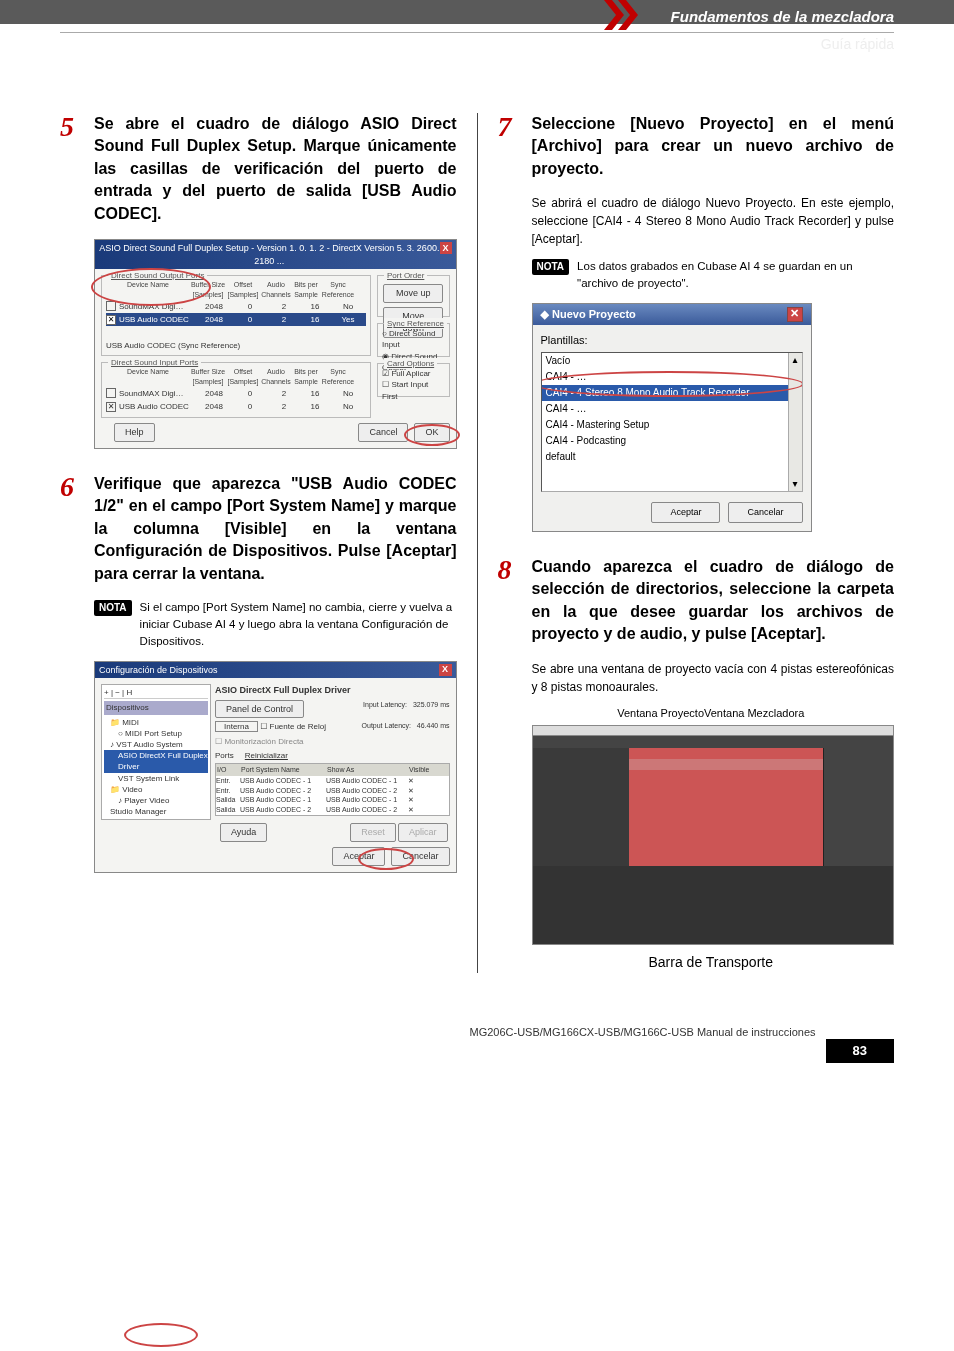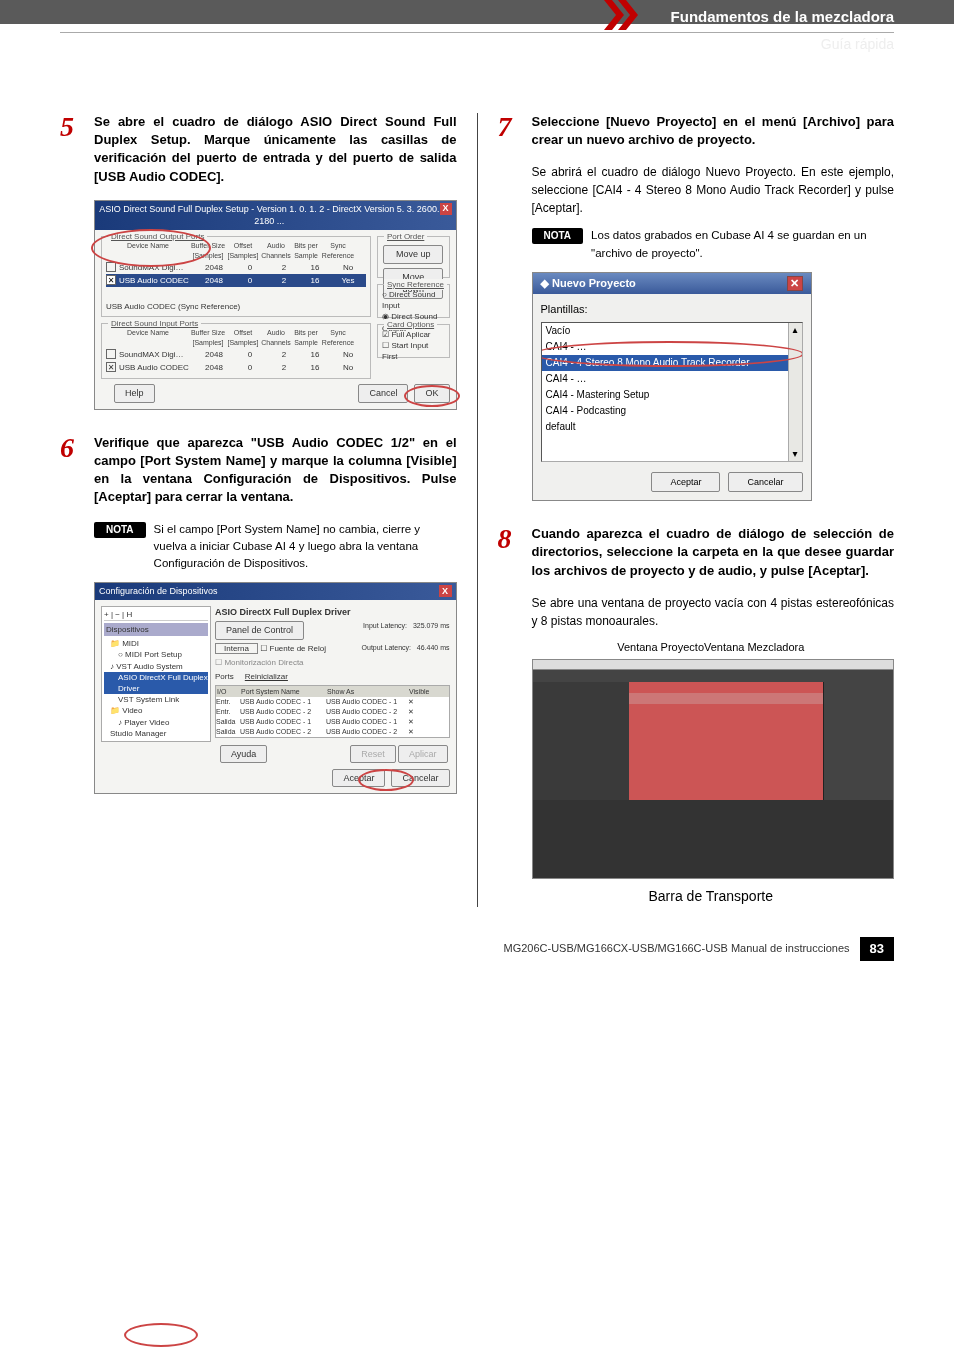--- a/index.html
+++ b/index.html
@@ -17,20 +17,21 @@
     color: #fff;
     padding: 6px 0 18px 0;
     position: relative;
     margin-bottom: 8px;
   }
   .header-band .section-title {
     position: absolute;
     top: 6px;
     right: 60px;
     font-weight: bold;
+    font-style: italic;
     font-size: 15px;
   }
   .header-band .guide-title {
     position: absolute;
     top: 35px;
     right: 60px;
     font-size: 14px;
     color: #eee;
   }
   .header-band svg.arrows {
@@ -54,27 +55,27 @@
   .step-num {
     font-family: Georgia, 'Times New Roman', serif;
     font-size: 28px;
     font-weight: bold;
     font-style: italic;
     color: #C00000;
     line-height: 1;
     flex-shrink: 0;
     width: 24px;
   }
-  .step-body { flex: 1; font-size: 13px; }
+  .step-body { flex: 1; font-size: 16px; }
   .step-body.bold { font-weight: bold; text-align: justify; }
   .step-desc { font-size: 12px; margin: 8px 0 10px 34px; text-align: justify; line-height: 1.5; }
   .nota-row { display: flex; gap: 8px; margin: 8px 0 10px 34px; align-items: flex-start; }
   .nota-badge {
     background: #000; color: #fff; font-size: 10px;
-    padding: 1px 12px; border-radius: 2px; font-weight: bold;
+    padding: 1px 5px; border-radius: 2px; font-weight: bold;
     flex-shrink: 0; margin-top: 1px;
   }
   .nota-text { font-size: 11.5px; line-height: 1.5; }
   .figure {
     margin: 10px 0 24px 34px;
     border: 1px solid #888;
     background: #f4f4f2;
     color: #333;
     font-size: 9px;
     position: relative;
@@ -120,21 +121,21 @@
   .fig-proj .mid { position:absolute; top:22px; left:0; right:0; height:120px; display:flex;}
   .fig-proj .track-panel { width:96px; background:#3a3a3a;}
   .fig-proj .track-rows { flex:1; background:linear-gradient(to bottom, #c55, #c55 9%, #c77 9%, #c77 18%, #c55 18%); }
   .fig-proj .mixer-side { width:70px; background:#444; border-left:1px solid #222;}
   .fig-proj .bottom-mixer { position:absolute; left:0; right:0; bottom:0; height:78px; background:#333;}
   .caption-bottom { text-align:center; font-size:14px; margin:8px 0 0 30px; }
   .footer {
     display:flex; justify-content:flex-end; align-items:center; gap:10px;
     padding: 10px 60px 40px 60px; font-size:11px; color:#333;
   }
-  .footer .pagenum { background:#000; color:#fff; padding:3px 10px; font-size:13px; font-weight:bold; }
+  .footer .pagenum { background:#000; color:#fff; padding:3px 27px; font-size:13px; font-weight:bold;margin-top:36px; }
 </style>
 </head>
 <body>
 
 <div class="header-band">
   <svg class="arrows" width="50" height="30">
     <polygon points="0,0 12,15 0,30 8,30 20,15 8,0" fill="#C00000"></polygon>
     <polygon points="14,0 26,15 14,30 22,30 34,15 22,0" fill="#C00000"></polygon>
   </svg>
   <div class="section-title">Fundamentos de la mezcladora</div>

